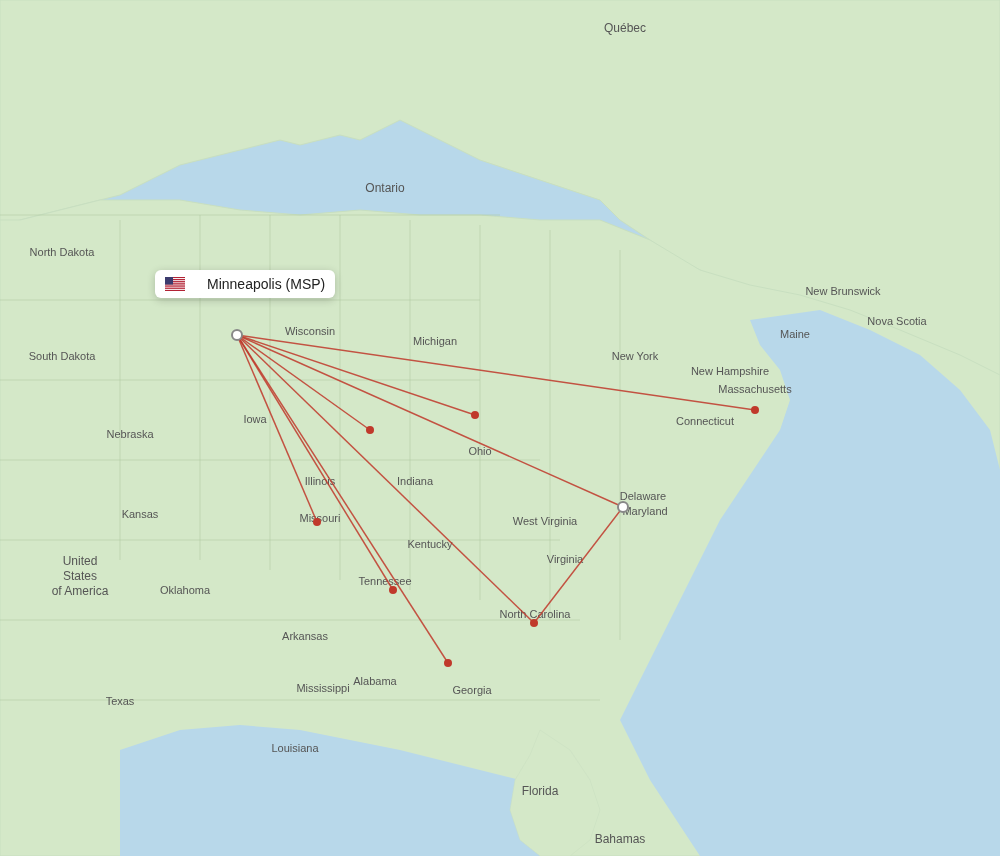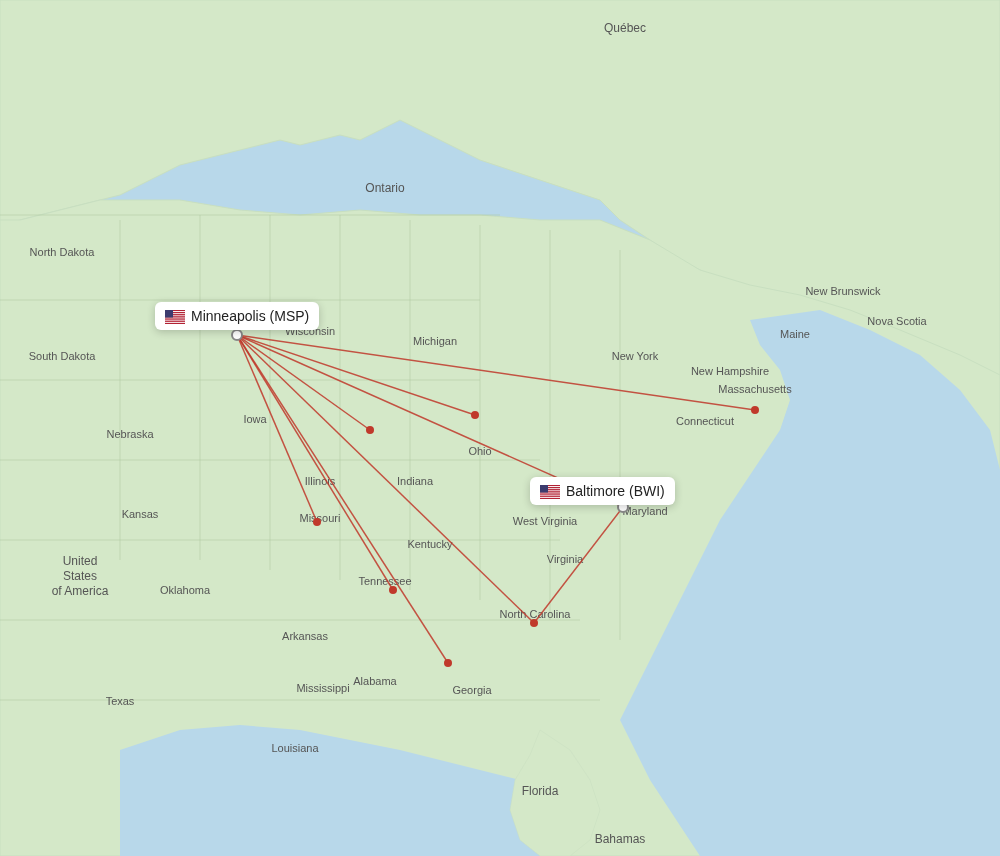--- a/index.html
+++ b/index.html
@@ -19,29 +19,28 @@
       top: 0; left: 0;
       width: 100%; height: 100%;
     }
 
     .airport-label {
       position: absolute;
       background: white;
       border-radius: 6px;
       padding: 6px 10px;
       display: flex;
-      align-items: flex-end;
-      gap: 6px;
+      align-items: center;
+      gap: 22px;
       font-size: 14px;
       font-weight: 500;
       color: #222;
       box-shadow: 0 2px 8px rgba(0,0,0,0.2);
       white-space: nowrap;
       z-index: 10;
-      margin-top: 32px;
     }
 
     .flag {
       width: 20px;
       height: 14px;
       display: inline-block;
       flex-shrink: 0;
     }
 
     #label-msp {
@@ -189,32 +188,13 @@
       <rect y="8.62" width="20" height="1.08" fill="#B22234"></rect>
       <rect y="9.69" width="20" height="1.08" fill="white"></rect>
       <rect y="10.77" width="20" height="1.08" fill="#B22234"></rect>
       <rect y="11.85" width="20" height="1.08" fill="white"></rect>
       <rect y="12.92" width="20" height="1.08" fill="#B22234"></rect>
       <rect width="8" height="7.54" fill="#3C3B6E"></rect>
     </svg>
     <span>Minneapolis (MSP)</span>
   </div>
 
-  <div id="label-bwi" class="airport-label">
-    <svg class="flag" viewBox="0 0 20 14">
-      <rect width="20" height="14" fill="#B22234"></rect>
-      <rect y="1.08" width="20" height="1.08" fill="white"></rect>
-      <rect y="2.15" width="20" height="1.08" fill="#B22234"></rect>
-      <rect y="3.23" width="20" height="1.08" fill="white"></rect>
-      <rect y="4.31" width="20" height="1.08" fill="#B22234"></rect>
-      <rect y="5.38" width="20" height="1.08" fill="white"></rect>
-      <rect y="6.46" width="20" height="1.08" fill="#B22234"></rect>
-      <rect y="7.54" width="20" height="1.08" fill="white"></rect>
-      <rect y="8.62" width="20" height="1.08" fill="#B22234"></rect>
-      <rect y="9.69" width="20" height="1.08" fill="white"></rect>
-      <rect y="10.77" width="20" height="1.08" fill="#B22234"></rect>
-      <rect y="11.85" width="20" height="1.08" fill="white"></rect>
-      <rect y="12.92" width="20" height="1.08" fill="#B22234"></rect>
-      <rect width="8" height="7.54" fill="#3C3B6E"></rect>
-    </svg>
-    <span>Baltimore (BWI)</span>
-  </div>
 </div>
 
 </body></html>

